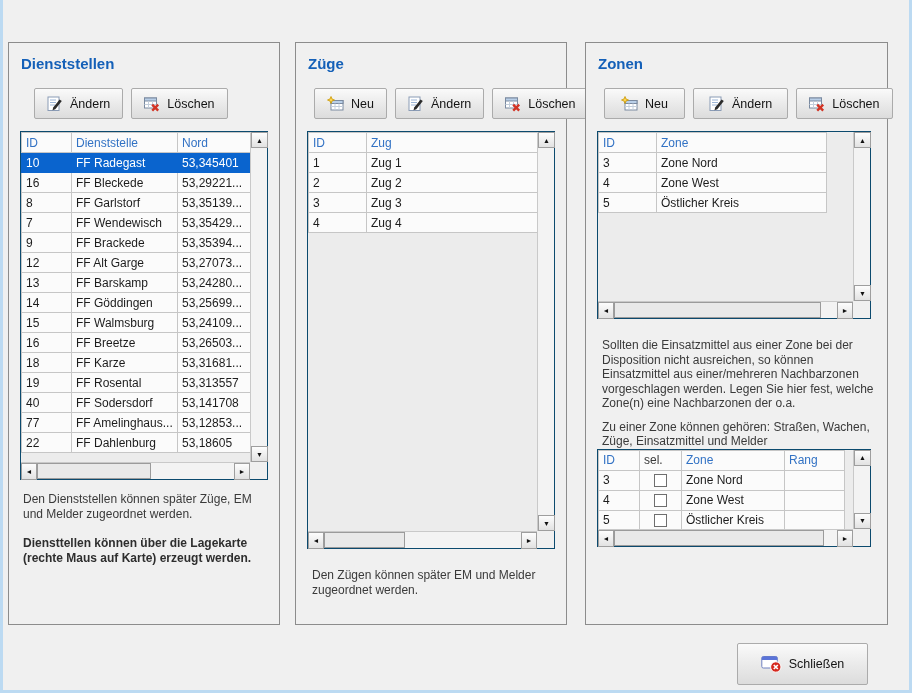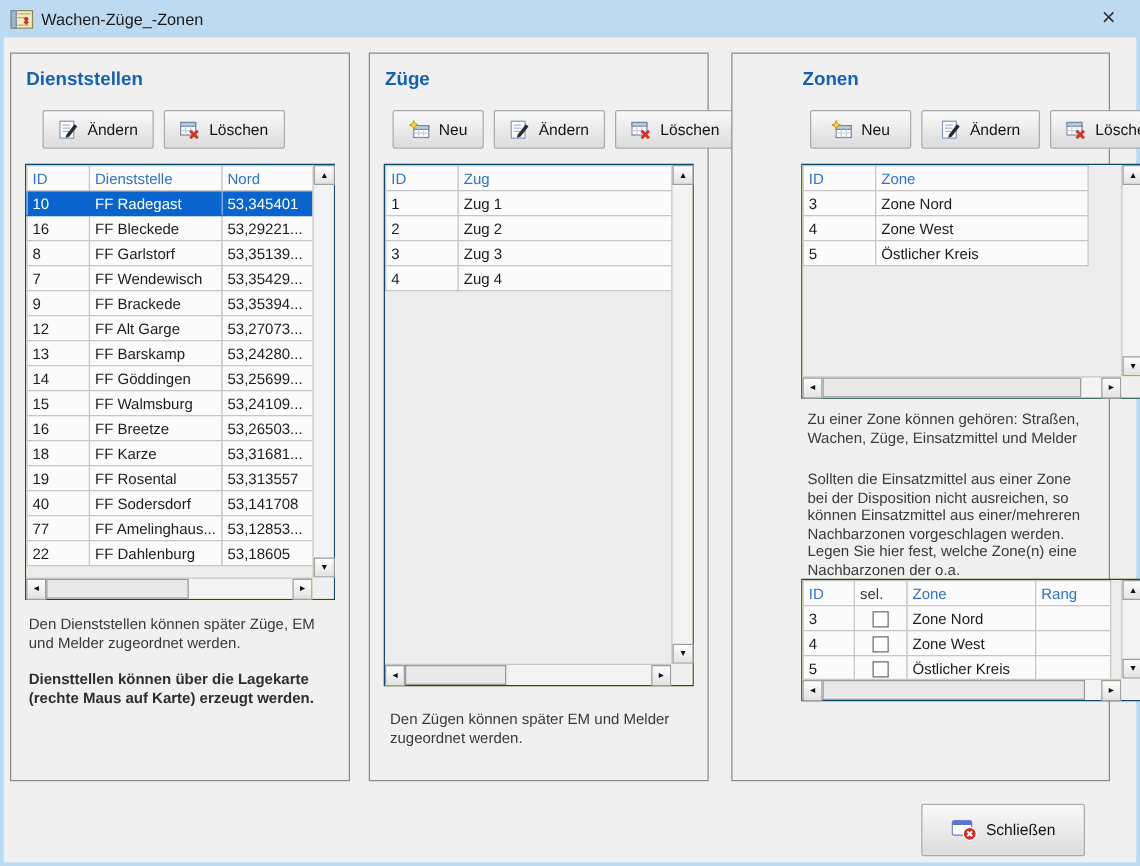--- a/index.html
+++ b/index.html
@@ -43,48 +43,38 @@
   .sb-thumb { position:absolute; left:0; top:0; height:100%; background:#E9E9E9; border:1px solid #9b9b9b; }
   .sb-corner { background:#F0F0F0; }
 
   .note { font-size:12px; line-height:15px; color:#3a3a3a; }
   .note.bold { font-weight:bold; color:#2e2e2e; }
   .p3 .note { line-height:14.5px; }
 
   
   .p1 { left:5px; top:12px; width:272px; height:583px; }
   .p2 { left:292px; top:12px; width:272px; height:583px; }
-  .p3 { left:582px; top:12px; width:303px; height:583px;padding-left:44px; }
+  .p3 { left:582px; top:12px; width:303px; height:583px; }
   .p1 .grid-wrap { margin:12px 0 0 11px; width:248px; height:349px; }
   .p2 .grid-wrap { margin:12px 0 0 11px; width:248px; height:418px; }
   .p3 .wrap-zones { margin:12px 0 0 11px; width:274px; height:188px; }
   .p3 .wrap-neighbors { margin:0 0 0 11px; width:274px; height:98px; }
   .p1 .note1 { margin:12px 14px 0 14px; }
   .p1 .note2 { margin:14px 10px 0 14px; }
   .p2 .note1 { margin:19px 14px 0 16px; }
   .p3 .note1 { margin:9px 14px 0 16px; }
   .p3 .note2 { margin:19px 12px 0 16px; }
   .save-row { display:flex; justify-content:flex-end; margin:11px 18px 0 0; }
   .btn-big { height:39px; font-size:12.5px; }
   .close-btn { position:absolute; left:734px; top:613px; width:131px; height:42px; }
 </style>
 </head>
 <body>
 
 <div class="window">
-  <div class="titlebar">
-    <svg class="app-ico" viewBox="0 0 19 19">
-      <rect x="1" y="2.5" width="17" height="14" fill="#F2ECBE" stroke="#8b8b5a"></rect>
-      <rect x="1" y="2.5" width="4" height="14" fill="#9FB6CE" stroke="#7a8aa0"></rect>
-      <path d="M6 5 L16 5 M6 8 L14 8 M6 14 L15 14" stroke="#b9ad78" stroke-width="1" fill="none"></path>
-      <path d="M11.5 8.5 L14.5 12.5 M14.5 8.5 L11.5 12.5 M13 7.5 L13 13.5" stroke="#D22B1F" stroke-width="1.4"></path>
-    </svg>
-    <span class="title">Wachen-Züge_-Zonen</span>
-    <span class="close-x">×</span>
-  </div>
 
   <div class="body">
 
     <div class="panel p1">
       <h2>Dienststellen</h2>
       <div class="toolbar">
         <button class="btn">
           <svg width="16" height="16" viewBox="0 0 16 16">
             <rect x="1" y="1" width="11" height="13.5" fill="#fff" stroke="#8a9bb5"></rect>
             <path d="M3 4 h6 M3 6.5 h6 M3 9 h5" stroke="#9db6d8" stroke-width="1" fill="none"></path>
@@ -353,22 +343,22 @@
         <div class="hscroll">
           <div class="sb-btn">◄</div>
           <div class="sb-track">
               <div class="sb-thumb" style="width:93%"></div>
             </div>
           <div class="sb-btn">►</div>
         </div>
         <div class="sb-corner"></div>
       </div>
 
+      <div class="note note2">Sollten die Einsatzmittel aus einer Zone bei der Disposition nicht ausreichen, so können Einsatzmittel aus einer/mehreren Nachbarzonen vorgeschlagen werden. Legen Sie hier fest, welche Zone(n) eine Nachbarzonen der o.a.</div>
       <div class="note note1">Zu einer Zone können gehören: Straßen, Wachen, Züge, Einsatzmittel und Melder</div>
-      <div class="note note2">Sollten die Einsatzmittel aus einer Zone bei der Disposition nicht ausreichen, so können Einsatzmittel aus einer/mehreren Nachbarzonen vorgeschlagen werden. Legen Sie hier fest, welche Zone(n) eine Nachbarzonen der o.a.</div>
 
       <div class="grid-wrap wrap-neighbors">
         <div class="grid-area">
             <table class="grid" style="width: 246px;">
               <thead>
                 <tr>
                   <th style="width: 41px;">ID</th>
                   <th class="hdr-dark" style="width: 42px;">sel.</th>
                   <th style="width: 103px;">Zone</th>
                   <th style="width: 60px;">Rang</th>

